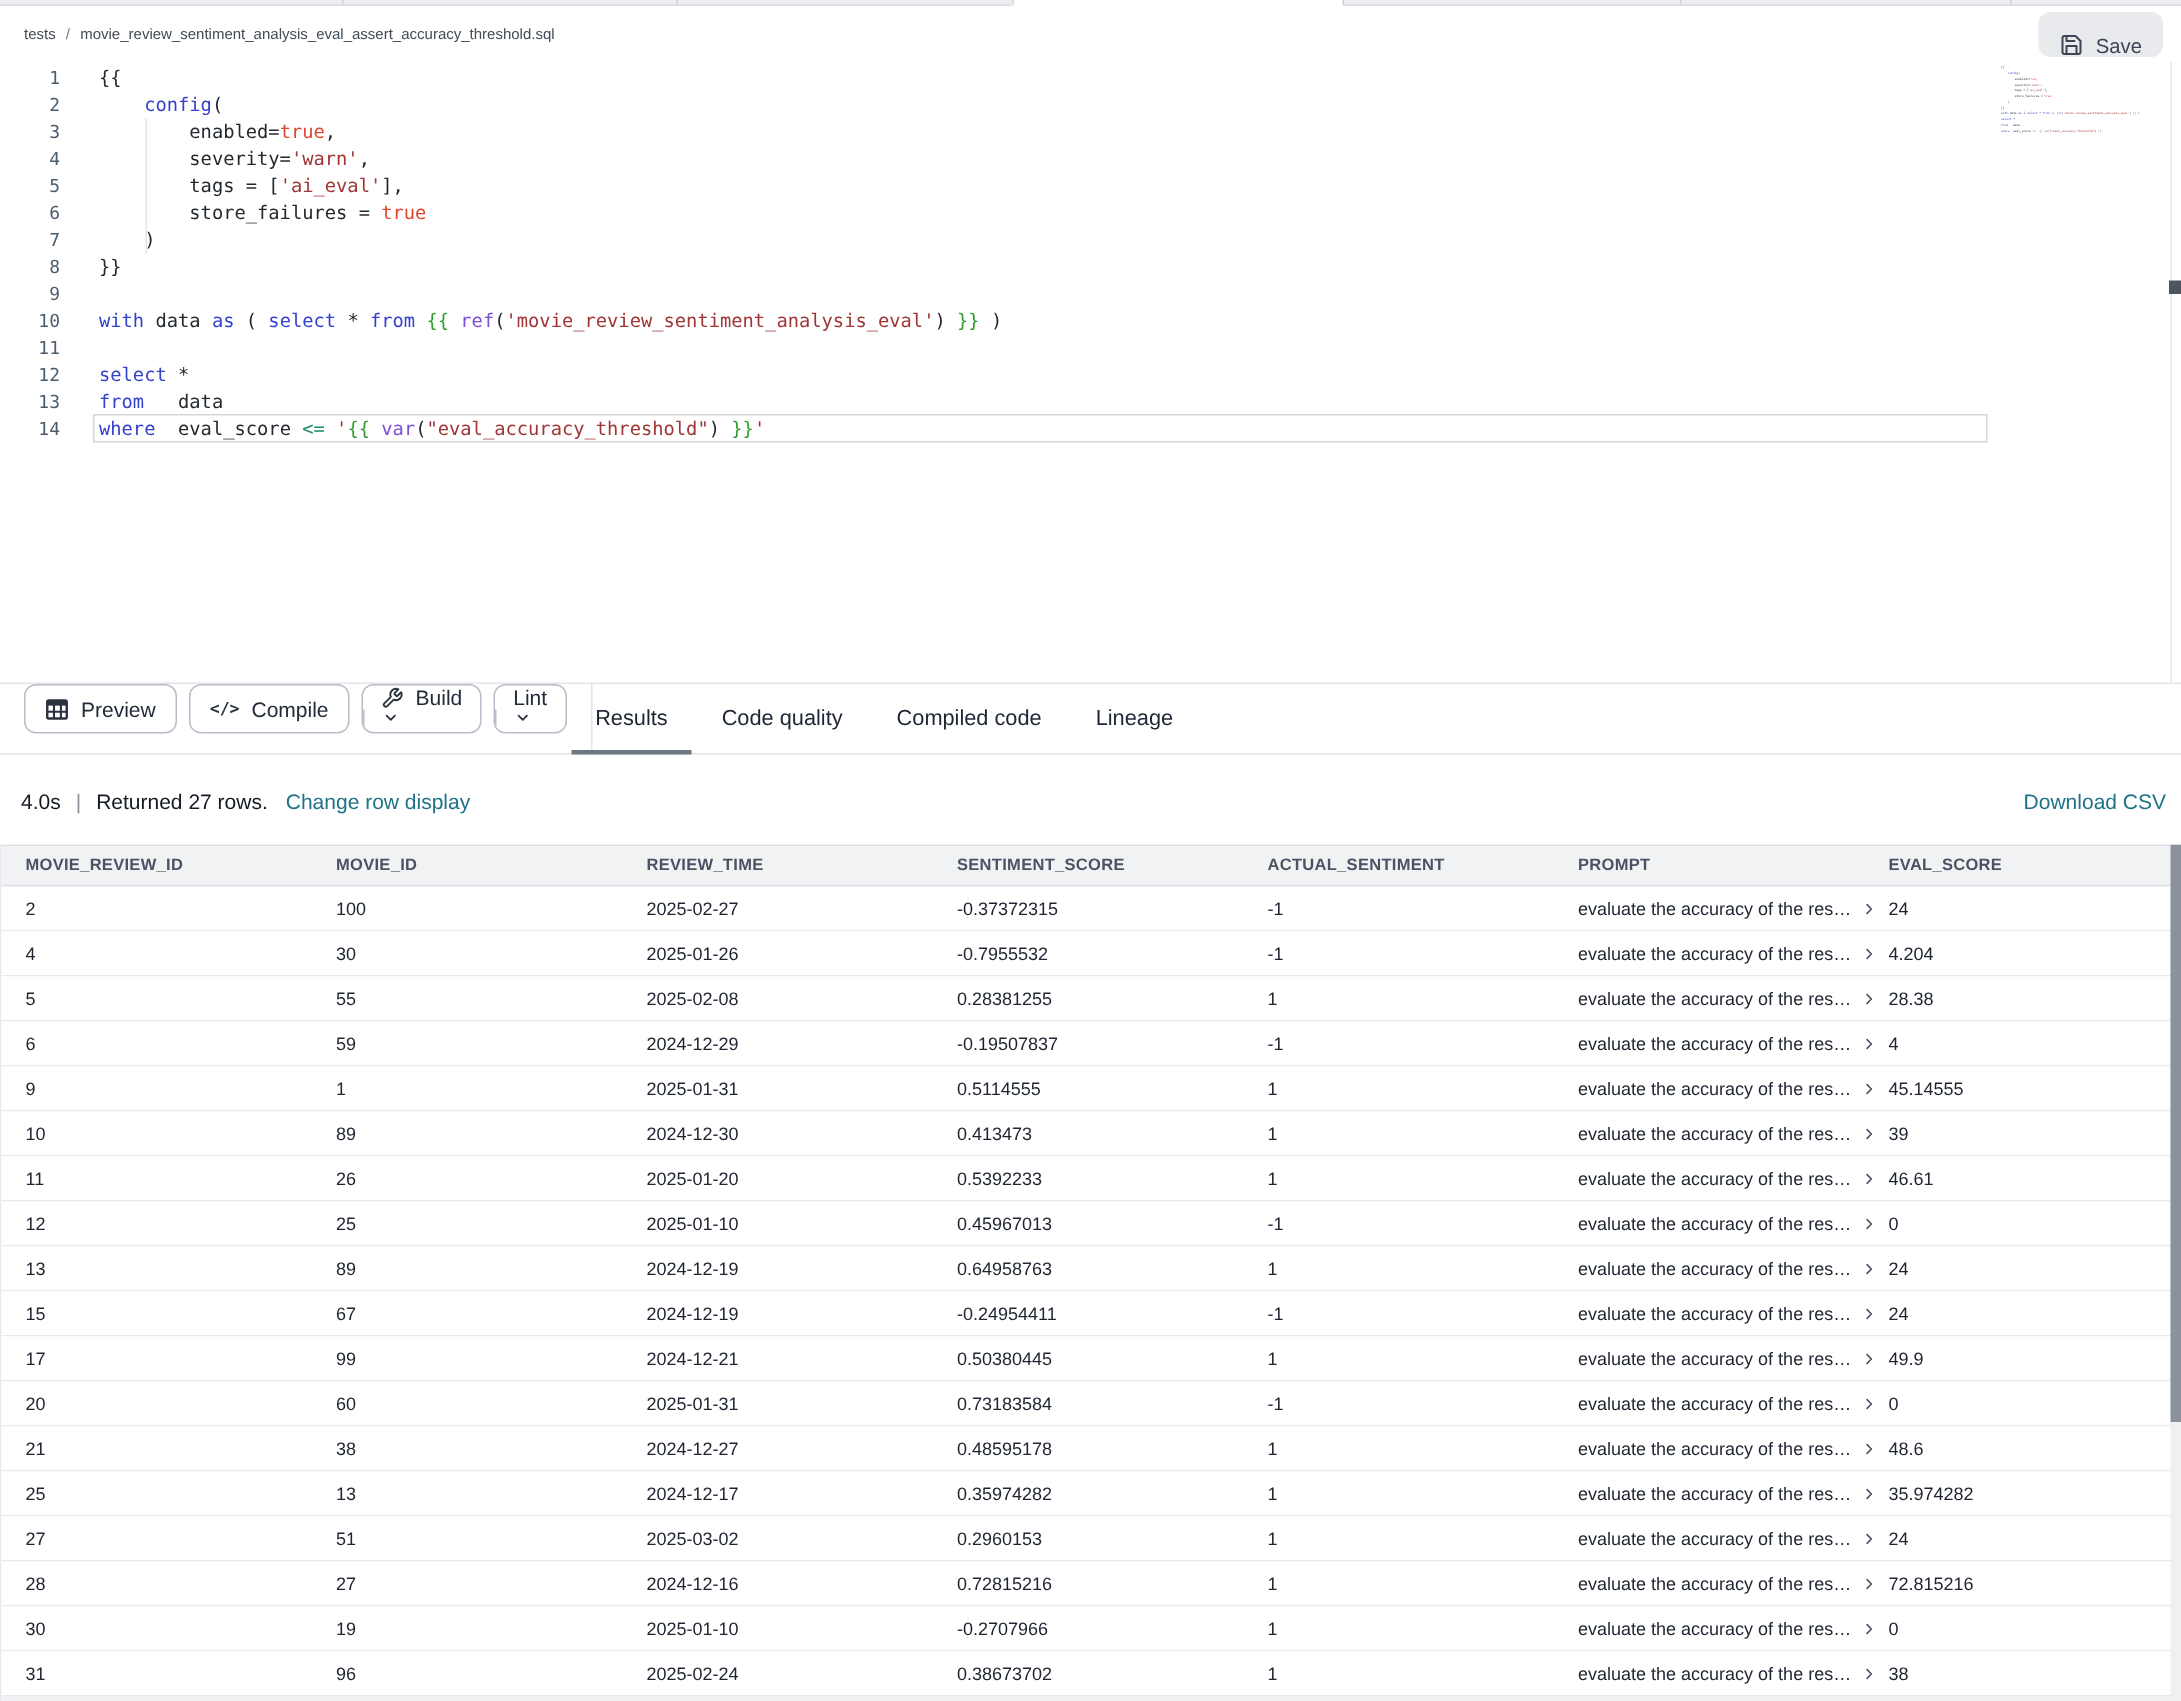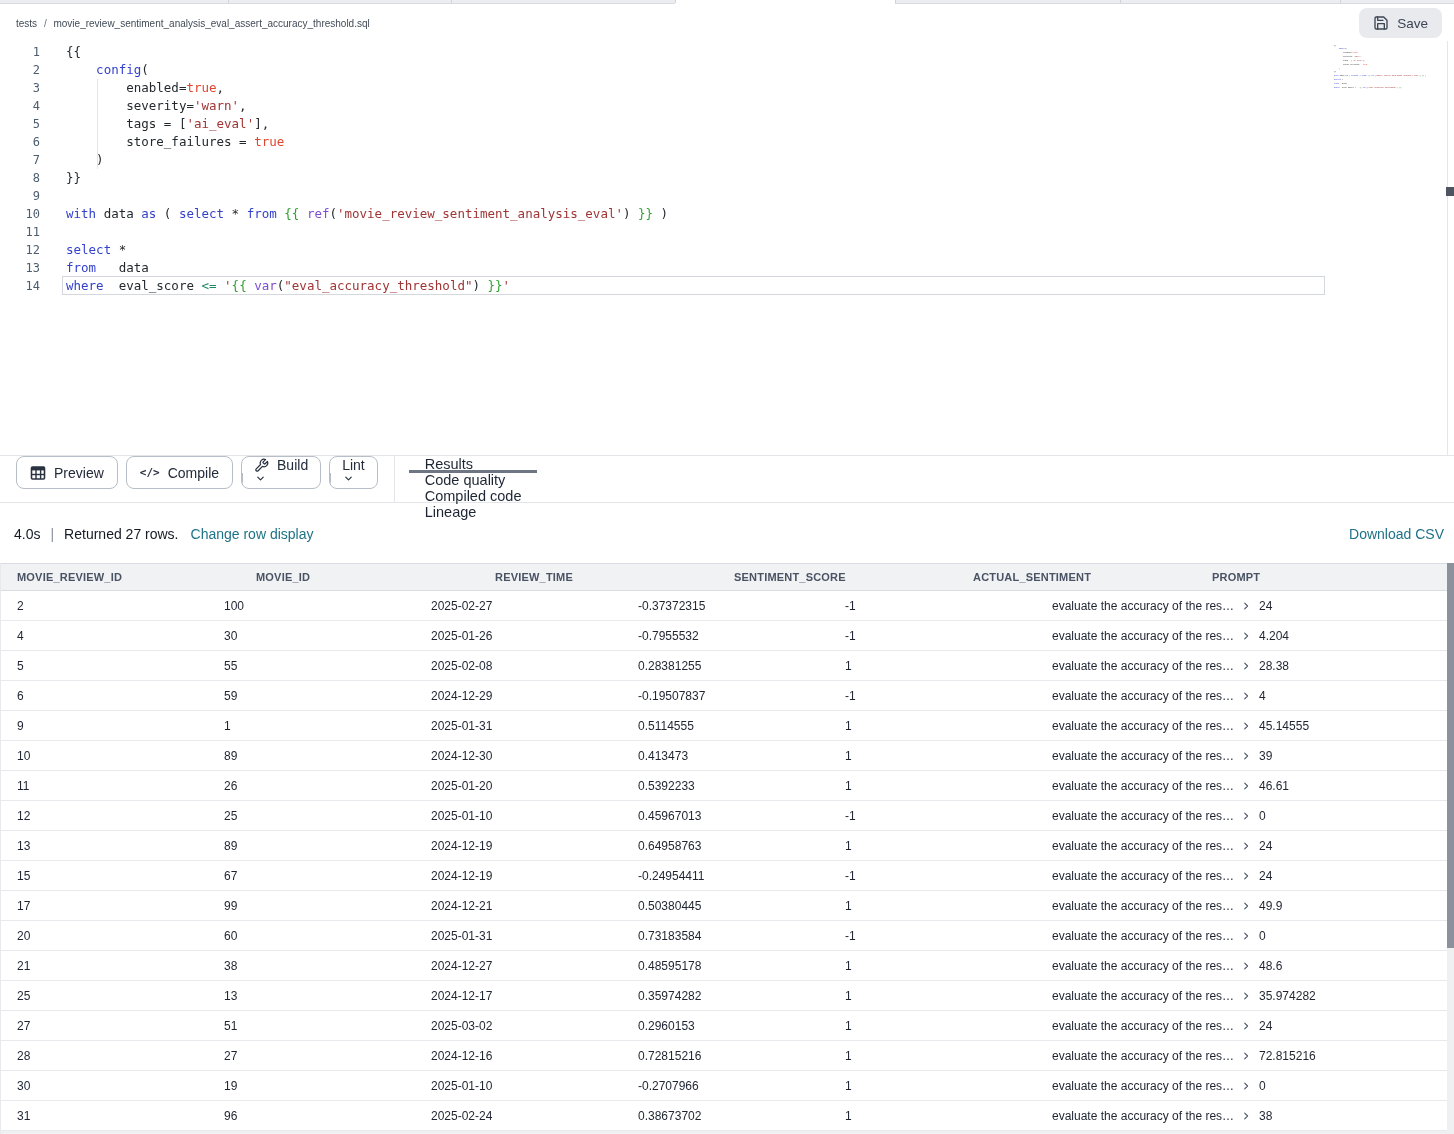--- a/index.html
+++ b/index.html
@@ -12,21 +12,21 @@
               border-bottom:1px solid #d8dbdf; }
   .ts-white { position:absolute; left:675px; width:220px; top:0; bottom:-1px; background:#fff; }
   .ts-div { position:absolute; top:0; bottom:0; width:1px; background:#cfd3d8; }
 
   
   .fileheader { position:absolute; top:5px; left:0; right:0; height:36px;
                 display:flex; align-items:center; padding:0 12px 0 16px; }
   .breadcrumb { font-size:10px; color:#414b57; }
   .breadcrumb .sep { margin:0 4px; color:#6b7480; }
   .save-btn { margin-left:auto; height:30px; background:#e8eaed; border:none; border-radius:8px;
-              padding:0 14px; display:flex; gap:8px; align-items:center; color:#3c4553;
+              padding:0 14px; display:flex; gap:8px; align-items:flex-end; color:#3c4553;
               font-size:13.5px; font-family:inherit; cursor:pointer; }
   .save-btn svg { display:block; }
 
   
   .editor { position:absolute; top:41px; left:0; right:0; height:414px; background:#fff;
             font-family:"DejaVu Sans Mono", monospace; font-size:12.5px; }
   .editor-lines { position:absolute; top:2px; left:0; right:130px; }
   .code-line { display:flex; height:18px; line-height:18px; white-space:pre; }
   .gutter { flex:0 0 40px; width:40px; text-align:right; color:#4c5d6e; font-size:12px; }
   .code { margin-left:26px; }
@@ -50,38 +50,38 @@
          border:1px solid #b7bec7; border-radius:8px; background:#fff; color:#222b3a;
          font-size:14px; font-family:inherit; margin-right:8px; cursor:pointer; }
   .btn-split { display:flex; align-items:stretch; height:33px; border:1px solid #b7bec7;
                border-radius:8px; margin-right:8px; background:#fff; overflow:hidden;flex-direction:column; }
   .btn-main { display:flex; align-items:center; gap:8px; padding:0 12px; font-size:14px;
               color:#222b3a; cursor:pointer; }
   .btn-caret { width:35px; border-left:1px solid #b7bec7; display:flex; align-items:center;
                justify-content:center; cursor:pointer; }
   .code-glyph { font-family:"DejaVu Sans Mono", monospace; font-size:11px; font-weight:bold; color:#2a3240; }
   .vdivider { width:1px; align-self:stretch; background:#e3e5e8; margin-left:8px; }
-  .tabs { display:flex; margin-left:28px; height:100%; align-items:stretch;flex-direction:column; }
+  .tabs { display:flex; gap:32px; height:100%; align-items:stretch; }
   .tab { font-size:14.5px; color:#1d2634; display:flex; align-items:center; position:relative;
          padding:0 2px; cursor:pointer; }
   .tab.active::after { content:""; position:absolute; left:-14px; right:-14px; bottom:-1px;
                        height:3px; background:#6e7684; }
 
   
   .statusrow { position:absolute; top:504px; left:4px; right:0; height:59px; display:flex;
                align-items:center; padding:0 10px; font-size:14px; color:#141a24; }
   .pipe { color:#8a919c; margin:0 10px; font-weight:300; }
   .link { color:#1f7287; margin-left:12px; cursor:pointer; }
   .dl-link { margin-left:auto; color:#1f7287; cursor:pointer;text-align:right; }
 
   
   .results { position:absolute; top:563px; left:0; right:0; bottom:0; overflow:hidden;
              border-left:1px solid #e7e9ec; }
   .thead { display:flex; height:28px; background:#f1f2f4; border-top:1px solid #d9dce0;
-           border-bottom:1px solid #d9dce0; align-items:center; padding-left:8px;gap:32px; }
+           border-bottom:1px solid #d9dce0; align-items:center; padding-left:8px; }
   .th { flex:0 0 207px; width:207px; padding-left:8px; font-size:11px; font-weight:700;
         color:#4a5363; letter-spacing:0.2px; white-space:nowrap; overflow:hidden; }
   .tr { display:flex; height:30px; align-items:center; border-bottom:1px solid #e7e9ec;
         padding-left:8px; background:#fff; }
   .td { flex:0 0 207px; width:207px; padding-left:8px; font-size:12px; color:#1e2430;
         white-space:nowrap; overflow:hidden; }
   .td.prompt { display:flex; align-items:center; gap:7px; }
   .prompt-text { font-size:12px; color:#1e2430; }
   .tbl-scrollbar { position:absolute; right:0; top:0; width:7px; bottom:0; background:#eef0f2; }
   .tbl-thumb { position:absolute; right:0; top:0; width:7px; height:385px; background:#8b929c; }

